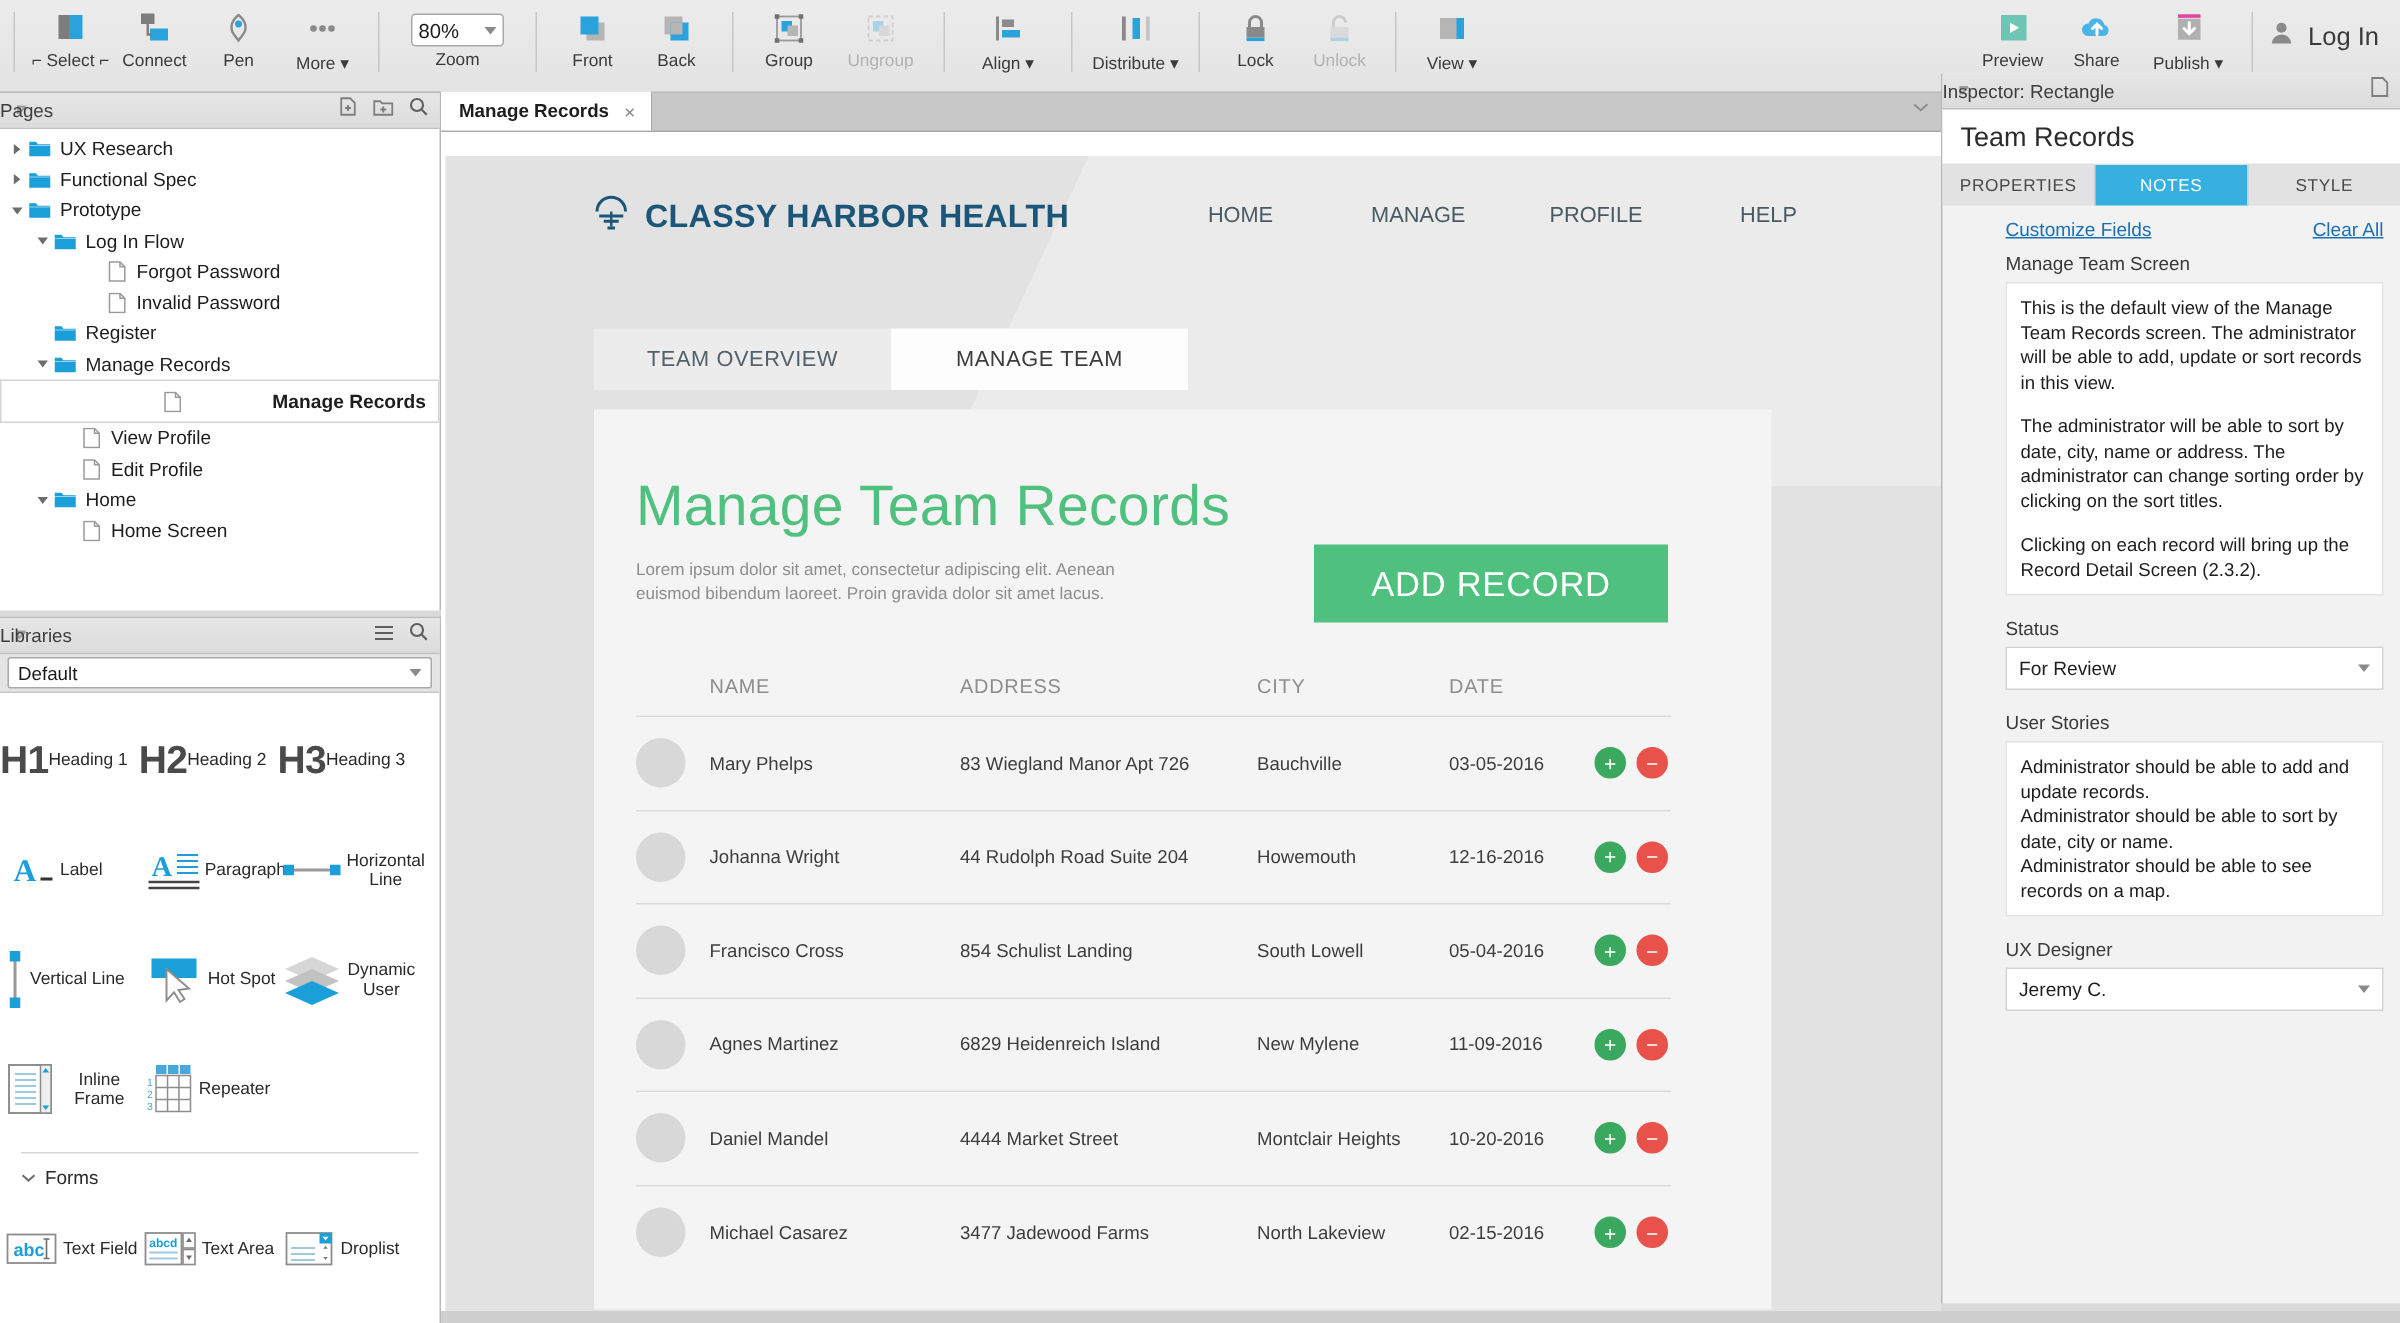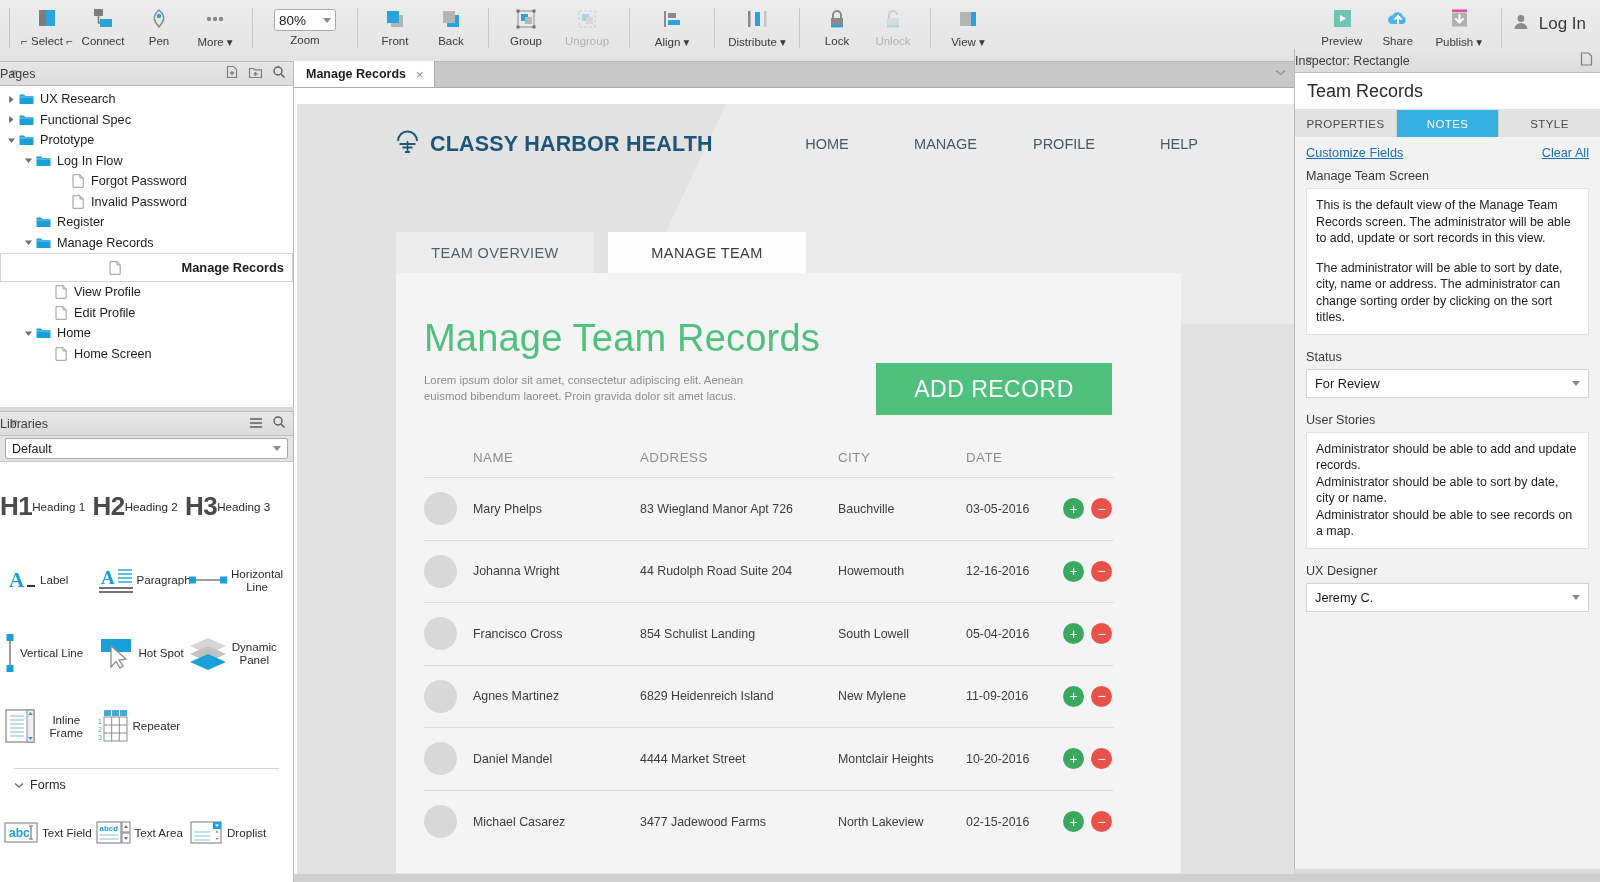--- a/index.html
+++ b/index.html
@@ -122,21 +122,21 @@
   .site-head{ position:relative; height:76px; display:flex; align-items:center; z-index:2;}
   .brand{ position:absolute; left:97px; top:24px; display:flex; align-items:center; gap:9px;}
   .brand .nm{ font-size:21.5px; font-weight:bold; color:#1b5578; letter-spacing:.2px; }
   .site-nav{ position:absolute; left:470px; top:32px; display:flex; gap:0;}
   .site-nav a{ font-size:14.5px; color:#4a5a63; text-decoration:none; display:block; text-align:center;}
   .site-nav a:nth-child(1){ width:120px; }
   .site-nav a:nth-child(2){ width:117px; }
   .site-nav a:nth-child(3){ width:120px; }
   .site-nav a:nth-child(4){ width:110px; }
 
-  .tabs{ position:absolute; left:99px; top:128px; display:flex; z-index:2;gap:14px;}
+  .tabs{ position:absolute; left:99px; top:115px; display:flex; z-index:2;}
   .tabs .t{
     width:198px; height:41px; display:flex; align-items:center; justify-content:center;
     font-size:14.5px; color:#52616a; background:#ececec; letter-spacing:.4px;
   }
   .tabs .t.active{ background:#fdfdfd; color:#3c3c3c; }
 
   .card{
     position:absolute; left:99px; top:169px; width:785px; height:600px;
     background:#f4f4f4; z-index:3;
   }
@@ -189,21 +189,21 @@
     font-size:18px; color:#2b2b2b; border-bottom:1px solid #e0e0e0;
   }
   .insp-tabs{ display:flex; height:27px; }
   .insp-tabs .it{
     flex:1; display:flex; align-items:center; justify-content:center;
     font-size:11.5px; color:#4a4a4a; background:#e2e2e2; letter-spacing:.4px;
     border-right:1px solid #d0d0d0; cursor:pointer;
   }
   .insp-tabs .it:last-child{ border-right:none; }
   .insp-tabs .it.active{ background:#36b0e0; color:#fff; }
-  .insp-body{ flex:1; padding:9px 11px 0 11px; overflow:hidden; }
+  .insp-body{ flex:1; padding:9px 11px 0 11px; overflow:hidden;margin-left:31px; }
   .links{ display:flex; justify-content:space-between; margin-bottom:9px;}
   .links a{ font-size:12.7px; color:#1a6fb5; text-decoration:underline; cursor:pointer;}
   .fld-label{ font-size:12.6px; color:#3a3a3a; margin-bottom:5px;}
   .note-box{
     background:#fff; border:1px solid #e2e2e2; padding:8px 9px;
     font-size:12.4px; color:#1d1d1d; line-height:16.5px;
   }
   .note-box p + p{ margin-top:13px; }
   .sp{ height:15px; }
   .sel{
@@ -733,21 +733,21 @@
             <div class="nm">Hot Spot</div>
           </div>
           <div class="lib-cell">
             <div class="ic">
               <svg width="46" height="36" viewBox="0 0 46 36">
                 <path d="M23 3 L41 11 L23 19 L5 11 Z" fill="#d6d6d6"></path>
                 <path d="M23 11 L41 19 L23 27 L5 19 Z" fill="#c2c2c2"></path>
                 <path d="M23 19 L41 27 L23 35 L5 27 Z" fill="#1a9fd9"></path>
               </svg>
             </div>
-            <div class="nm">Dynamic Panel</div>
+            <div class="nm">Dynamic User</div>
           </div>
           <div class="lib-cell">
             <div class="ic">
               <svg width="40" height="40" viewBox="0 0 40 40">
                 <rect x="6" y="4" width="28" height="32" fill="#fff" stroke="#8d8d8d" stroke-width="1.3"></rect>
                 <g stroke="#9fc9e0" stroke-width="1.3">
                   <path d="M10 10 h14"></path>
                   <path d="M10 14 h14"></path>
                   <path d="M10 18 h14"></path>
                   <path d="M10 22 h14"></path>
@@ -1014,20 +1014,21 @@
     <div class="insp-body">
       <div class="links">
         <a>Customize Fields</a>
         <a>Clear All</a>
       </div>
 
       <div class="fld-label">Manage Team Screen</div>
       <div class="note-box">
         <p>This is the default view of the Manage Team Records screen. The administrator will be able to add, update or sort records in this view.</p>
         <p>The administrator will be able to sort by date, city, name or address. The administrator can change sorting order by clicking on the sort titles.</p>
+        <p>Clicking on each record will bring up the Record Detail Screen (2.3.2).</p>
       </div>
 
       <div class="sp"></div>
       <div class="fld-label">Status</div>
       <div class="sel">
         <span>For Review</span>
         <span class="caret"></span>
       </div>
 
       <div class="sp"></div>

